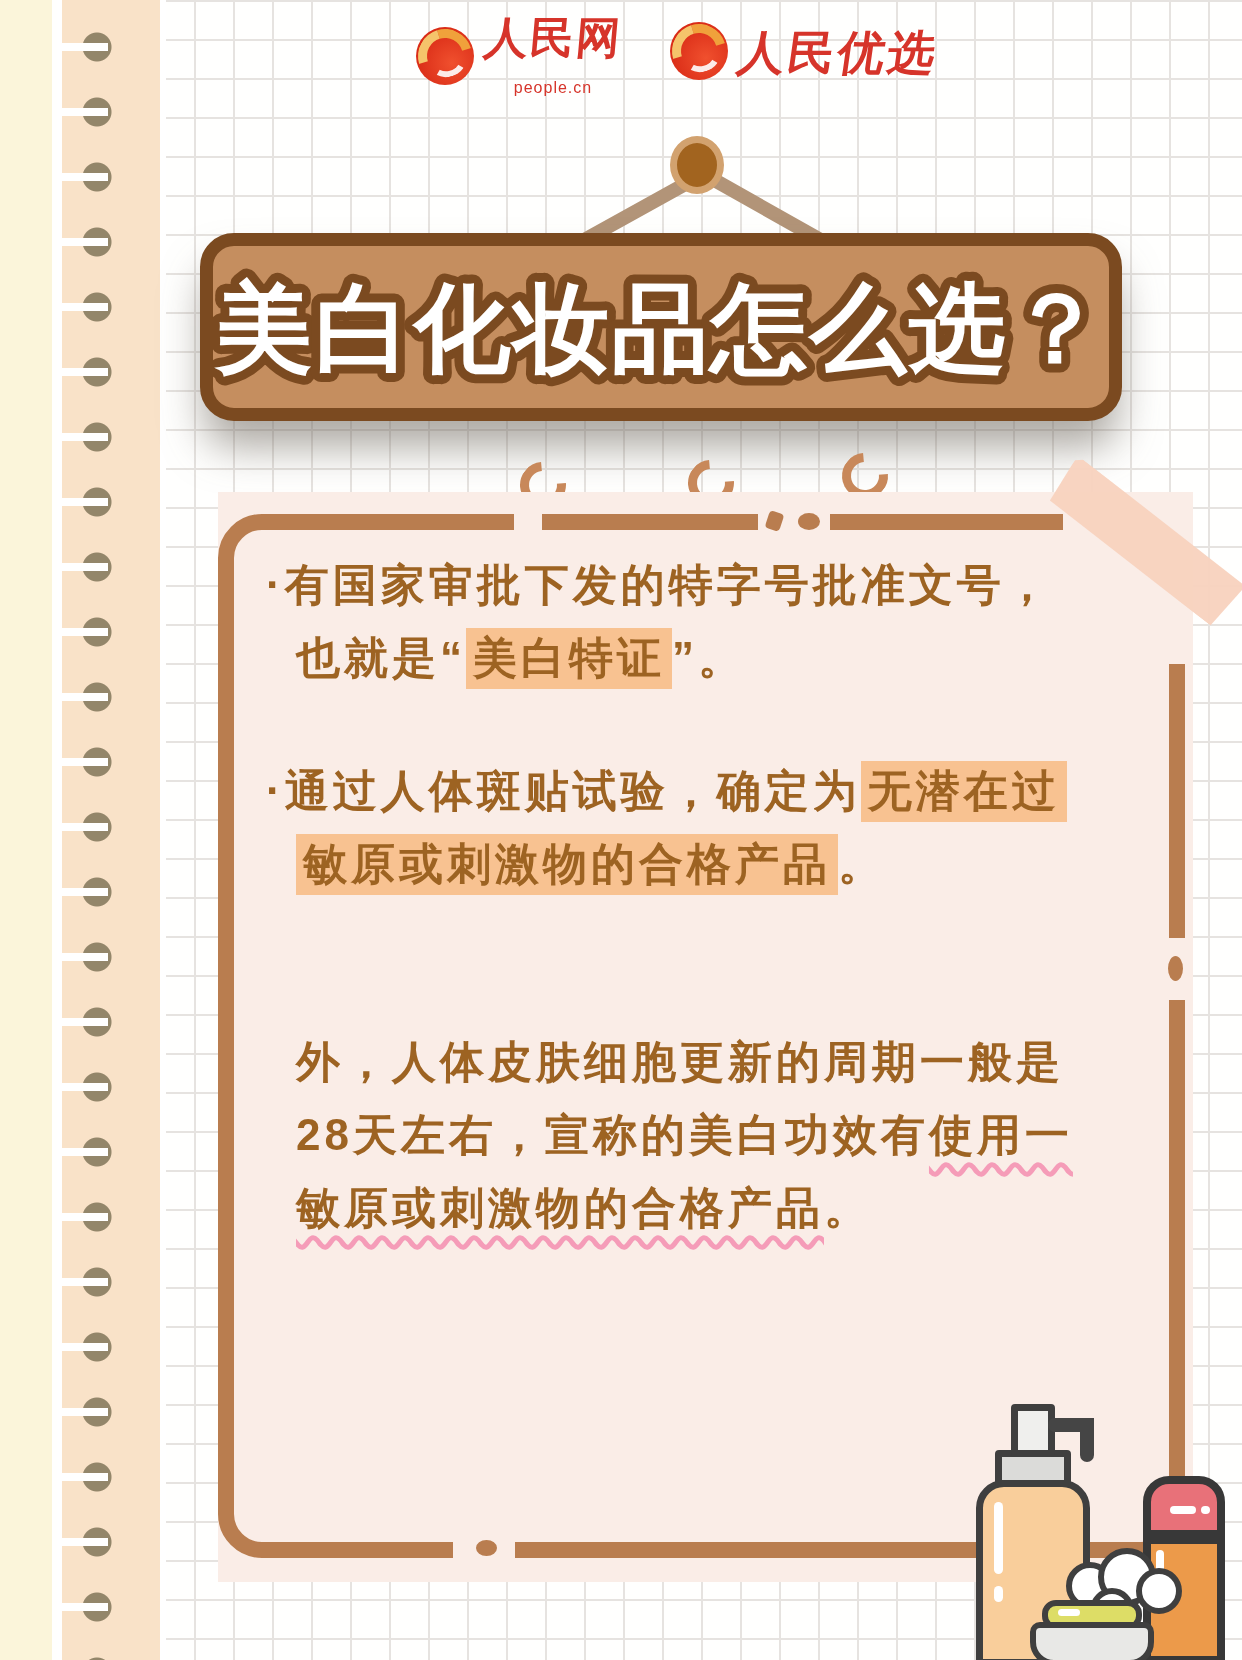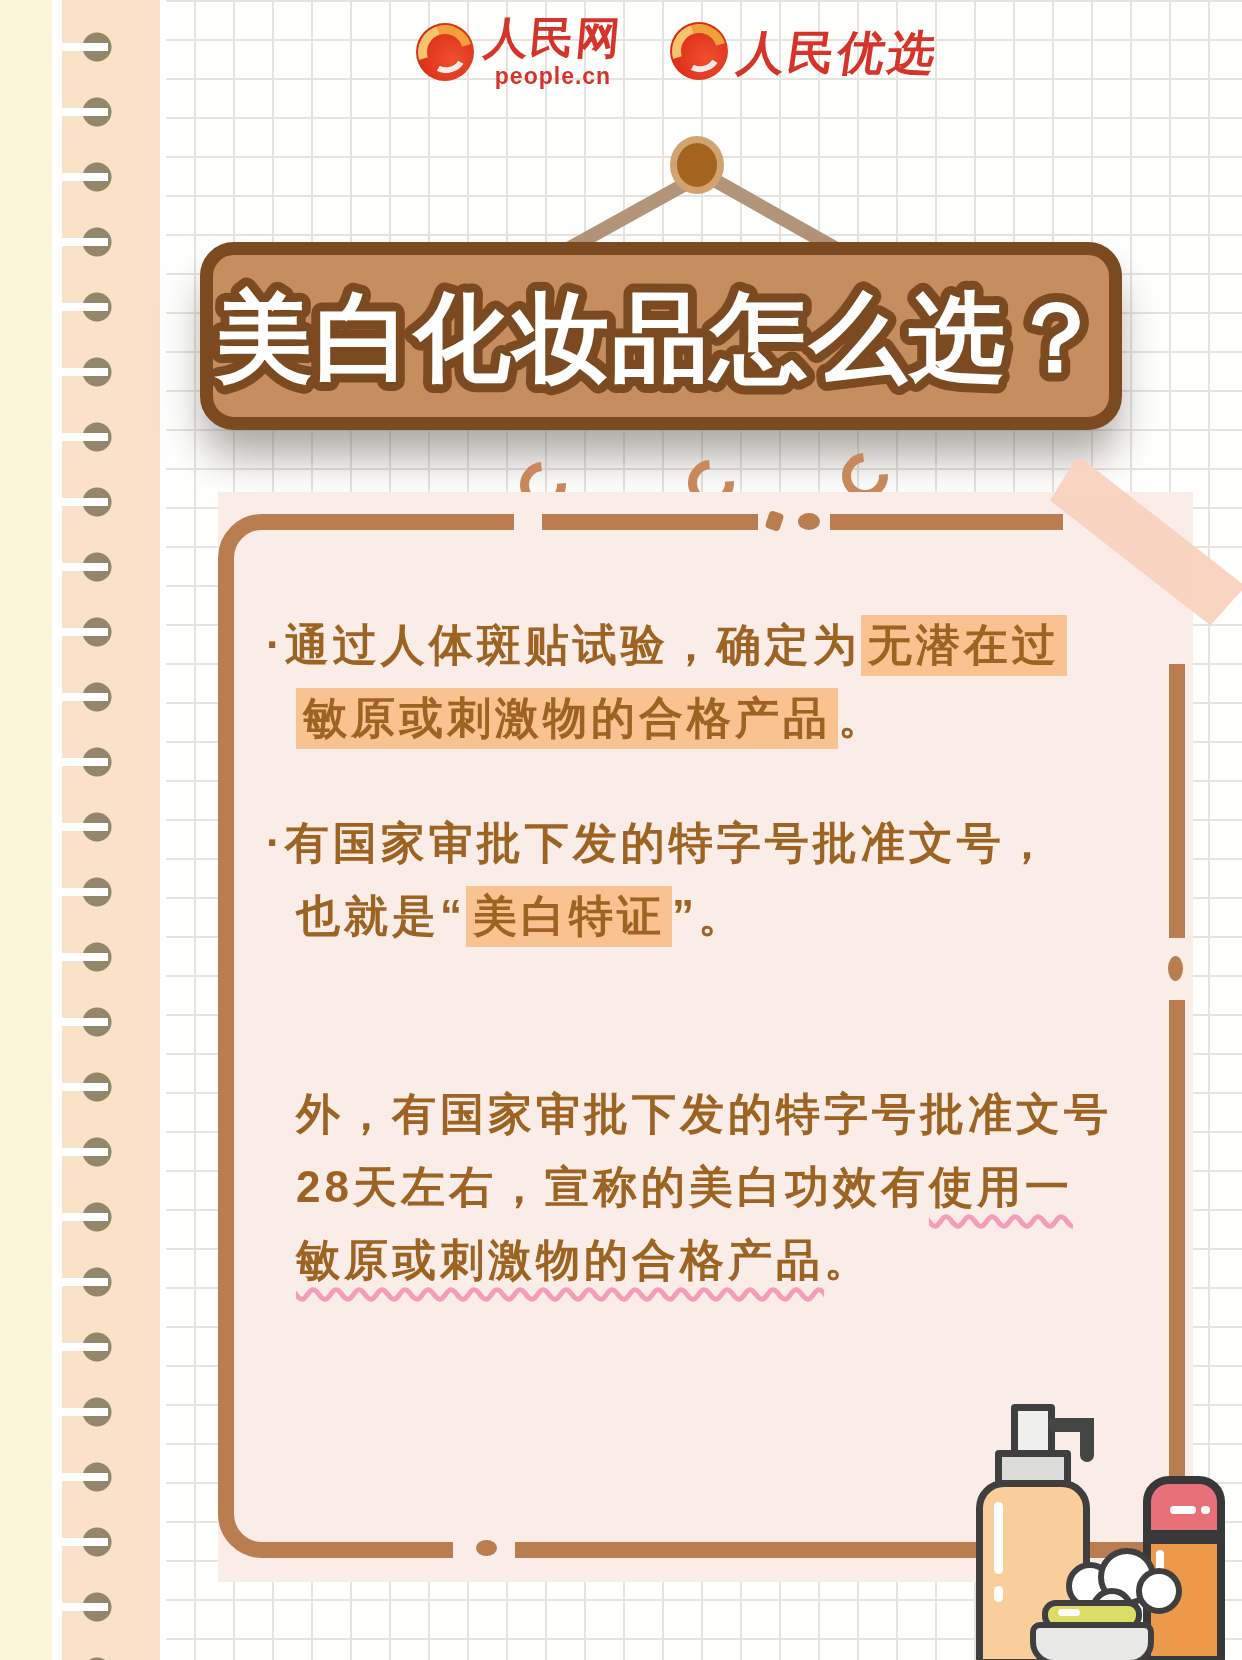--- a/index.html
+++ b/index.html
@@ -39,30 +39,30 @@
     background:radial-gradient(circle at 62% 62%, #F0502E 0%, #D92B16 72%);
     position:relative;flex:0 0 auto;}
   .logo-ball::before{content:"";position:absolute;inset:2px;border-radius:50%;
     border:9px solid transparent;border-top-color:#F0A13B;border-left-color:#F5C46B;
     transform:rotate(28deg);}
   .logo-ball::after{content:"";position:absolute;left:12px;top:16px;width:26px;height:22px;
     border-radius:50%;border:6px solid transparent;border-bottom-color:#fff;
     transform:rotate(-15deg);opacity:.9;}
   .logo-col{display:flex;flex-direction:column;align-items:center;line-height:1;}
   .logo-cn{font-size:44px;font-weight:bold;color:#D6342A;transform:skewX(-5deg);letter-spacing:2px;}
-  .logo-en{font-size:23px;font-weight:bold;color:#D6342A;margin-top:5px;letter-spacing:1px;}
+  .logo-en{font-size:16px;font-weight:normal;color:#D6342A;margin-top:20px;letter-spacing:1px;}
   .logo-sel{font-size:47px;font-weight:bold;color:#D6342A;transform:skewX(-8deg);letter-spacing:3px;margin-top:6px;}
   
   .rope{position:absolute;height:14px;background:#B29478;border-radius:7px;transform-origin:left center;}
   .rope-l{left:458px;top:303px;width:277px;transform:rotate(-29deg);}
   .rope-r{left:700px;top:165px;width:273px;transform:rotate(29.4deg);}
   .knob{position:absolute;left:670px;top:136px;width:54px;height:58px;border-radius:50%;
     background:#A2641F;border:7px solid #D2A26F;box-sizing:border-box;}
   .sign{
-    position:absolute;left:200px;top:242px;width:922px;height:188px;box-sizing:border-box;
+    position:absolute;left:200px;top:233px;width:922px;height:188px;box-sizing:border-box;
     background:#C58E5F;border:13px solid #7B4A20;border-radius:34px;
     box-shadow:0 30px 42px -4px rgba(104,96,88,.55);
   }
   .sign svg{width:100%;height:100%;display:block;}
   .sign text{
     font-family:"Liberation Sans", sans-serif;font-weight:bold;font-size:97px;
     fill:#fff;stroke:#7B4A20;stroke-width:18px;paint-order:stroke;
     stroke-linejoin:round;letter-spacing:2px;
   }
   
@@ -182,23 +182,23 @@
     <div class="gap g-bottom"></div>
     <div class="dot d-top-a"></div>
     <div class="dot d-top-b"></div>
     <div class="dot d-right"></div>
     <div class="dot d-bottom"></div>
   </div>
 
   <div class="tape"></div>
 
   <div class="content">
+    <p class="para p1"><span class="seg-plain">·有国家审批下发的特字号批准文号，</span><br><span class="seg-plain">也就是“</span><span class="seg-highlight">美白特证</span><span class="seg-plain">”。</span></p>
     <p class="para p2"><span class="seg-plain">·通过人体斑贴试验，确定为</span><span class="seg-highlight">无潜在过</span><br><span class="seg-highlight">敏原或刺激物的合格产品</span><span class="seg-plain">。</span></p>
-    <p class="para p1"><span class="seg-plain">·有国家审批下发的特字号批准文号，</span><br><span class="seg-plain">也就是“</span><span class="seg-highlight">美白特证</span><span class="seg-plain">”。</span></p>
-    <p class="para p4"><br><span class="seg-plain">外，有国家审批下发的特字号批准文号</span><br><span class="seg-plain">28天左右，宣称的美白功效有</span><span class="seg-wavy">使用一</span><br><span class="seg-wavy">敏原或刺激物的合格产品</span><span class="seg-plain">。</span></p>
+    <p class="para p4"><br><span class="seg-plain">外，人体皮肤细胞更新的周期一般是</span><br><span class="seg-plain">28天左右，宣称的美白功效有</span><span class="seg-wavy">使用一</span><br><span class="seg-wavy">敏原或刺激物的合格产品</span><span class="seg-plain">。</span></p>
   </div>
 
   <div class="illu">
     <div class="bottle-body"></div>
     <div class="shine bottle-shine1"></div>
     <div class="shine bottle-shine2"></div>
     <div class="neck-mid"></div>
     <div class="neck-top"></div>
     <div class="pump-arm"></div>
     <div class="pump-tip"></div>

